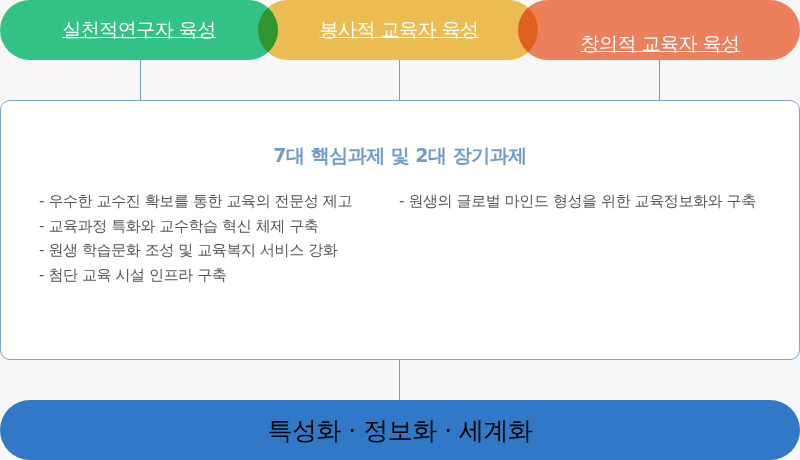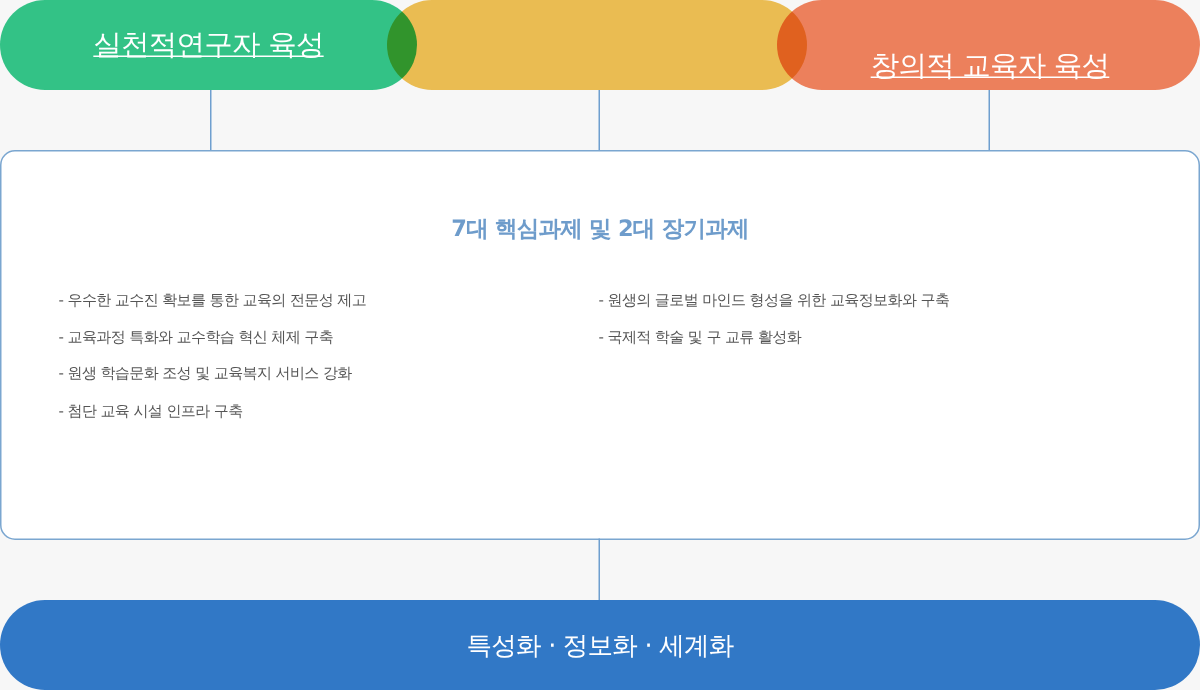--- a/index.html
+++ b/index.html
@@ -21,62 +21,62 @@
     position:absolute; top:0; height:60px; display:flex; align-items:center; justify-content:center;
     color:#fff; font-size:19px; letter-spacing:-0.5px; pointer-events:auto;text-decoration:underline;
   }
   .vline { position:absolute; width:1px; background:#6f9fcf; }
   .card {
     position:absolute; left:0; top:100px; width:798px; height:258px;
     background:#fff; border:1px solid #7aa6d0; border-radius:10px;
   }
   .card-title {
     position:absolute; top:42px; left:0; width:100%; text-align:center;
-    color:#6e9ccb; font-size:15px; font-weight:bold; letter-spacing:-0.5px;
+    color:#6e9ccb; font-size:19px; font-weight:bold; letter-spacing:-0.5px;
   }
   .col { position:absolute; top:88px; margin:0; padding:0; list-style:none; }
   .col.left  { left:38px; }
   .col.right { left:398px; }
   .col li {
-    font-size:10px; color:#555; line-height:24.5px; letter-spacing:-0.4px; white-space:nowrap;
+    font-size:15px; color:#555; line-height:24.5px; letter-spacing:-0.4px; white-space:nowrap;
   }
   .bottom-pill {
     position:absolute; left:0; top:400px; width:800px; height:60px;
     background:#3178c6; border-radius:30px;
-    color:#ffffff; font-size:17px; display:flex; align-items:center; justify-content:center;
+    color:#000000; font-size:25px; display:flex; align-items:center; justify-content:center;
     letter-spacing:-0.5px;
   }
 </style>
 </head>
 <body>
 
 <div class="pill green"></div>
 <div class="pill yellow"></div>
 <div class="pill orange"></div>
 
 <div class="labels">
   <div class="lbl" style="left:0;width:278px;">실천적연구자 육성</div>
+  <div class="lbl" style="left:268px;width:262px;">봉사적 교육자 육성</div>
   <div class="lbl" style="left:530px;width:260px;margin-top:14px;">창의적 교육자 육성</div>
 </div>
 
 <div class="vline" style="left:140px;top:60px;height:40px;"></div>
 <div class="vline" style="left:399px;top:60px;height:40px;"></div>
 <div class="vline" style="left:659px;top:60px;height:40px;"></div>
 
 <div class="card">
   <div class="card-title">7대 핵심과제 및 2대 장기과제</div>
   <ul class="col left">
     <li>- 우수한 교수진 확보를 통한 교육의 전문성 제고</li>
     <li>- 교육과정 특화와 교수학습 혁신 체제 구축</li>
     <li>- 원생 학습문화 조성 및 교육복지 서비스 강화</li>
     <li>- 첨단 교육 시설 인프라 구축</li>
   </ul>
   <ul class="col right">
     <li>- 원생의 글로벌 마인드 형성을 위한 교육정보화와 구축</li>
-    <li>- 국제적 학술 및 구 교류 활성화</li>
   </ul>
 </div>
 
 <div class="vline" style="left:399px;top:359px;height:41px;"></div>
 
 <div class="bottom-pill">
   <span>특성화 · 정보화 · 세계화</span>
 </div>
 
 </body></html>

